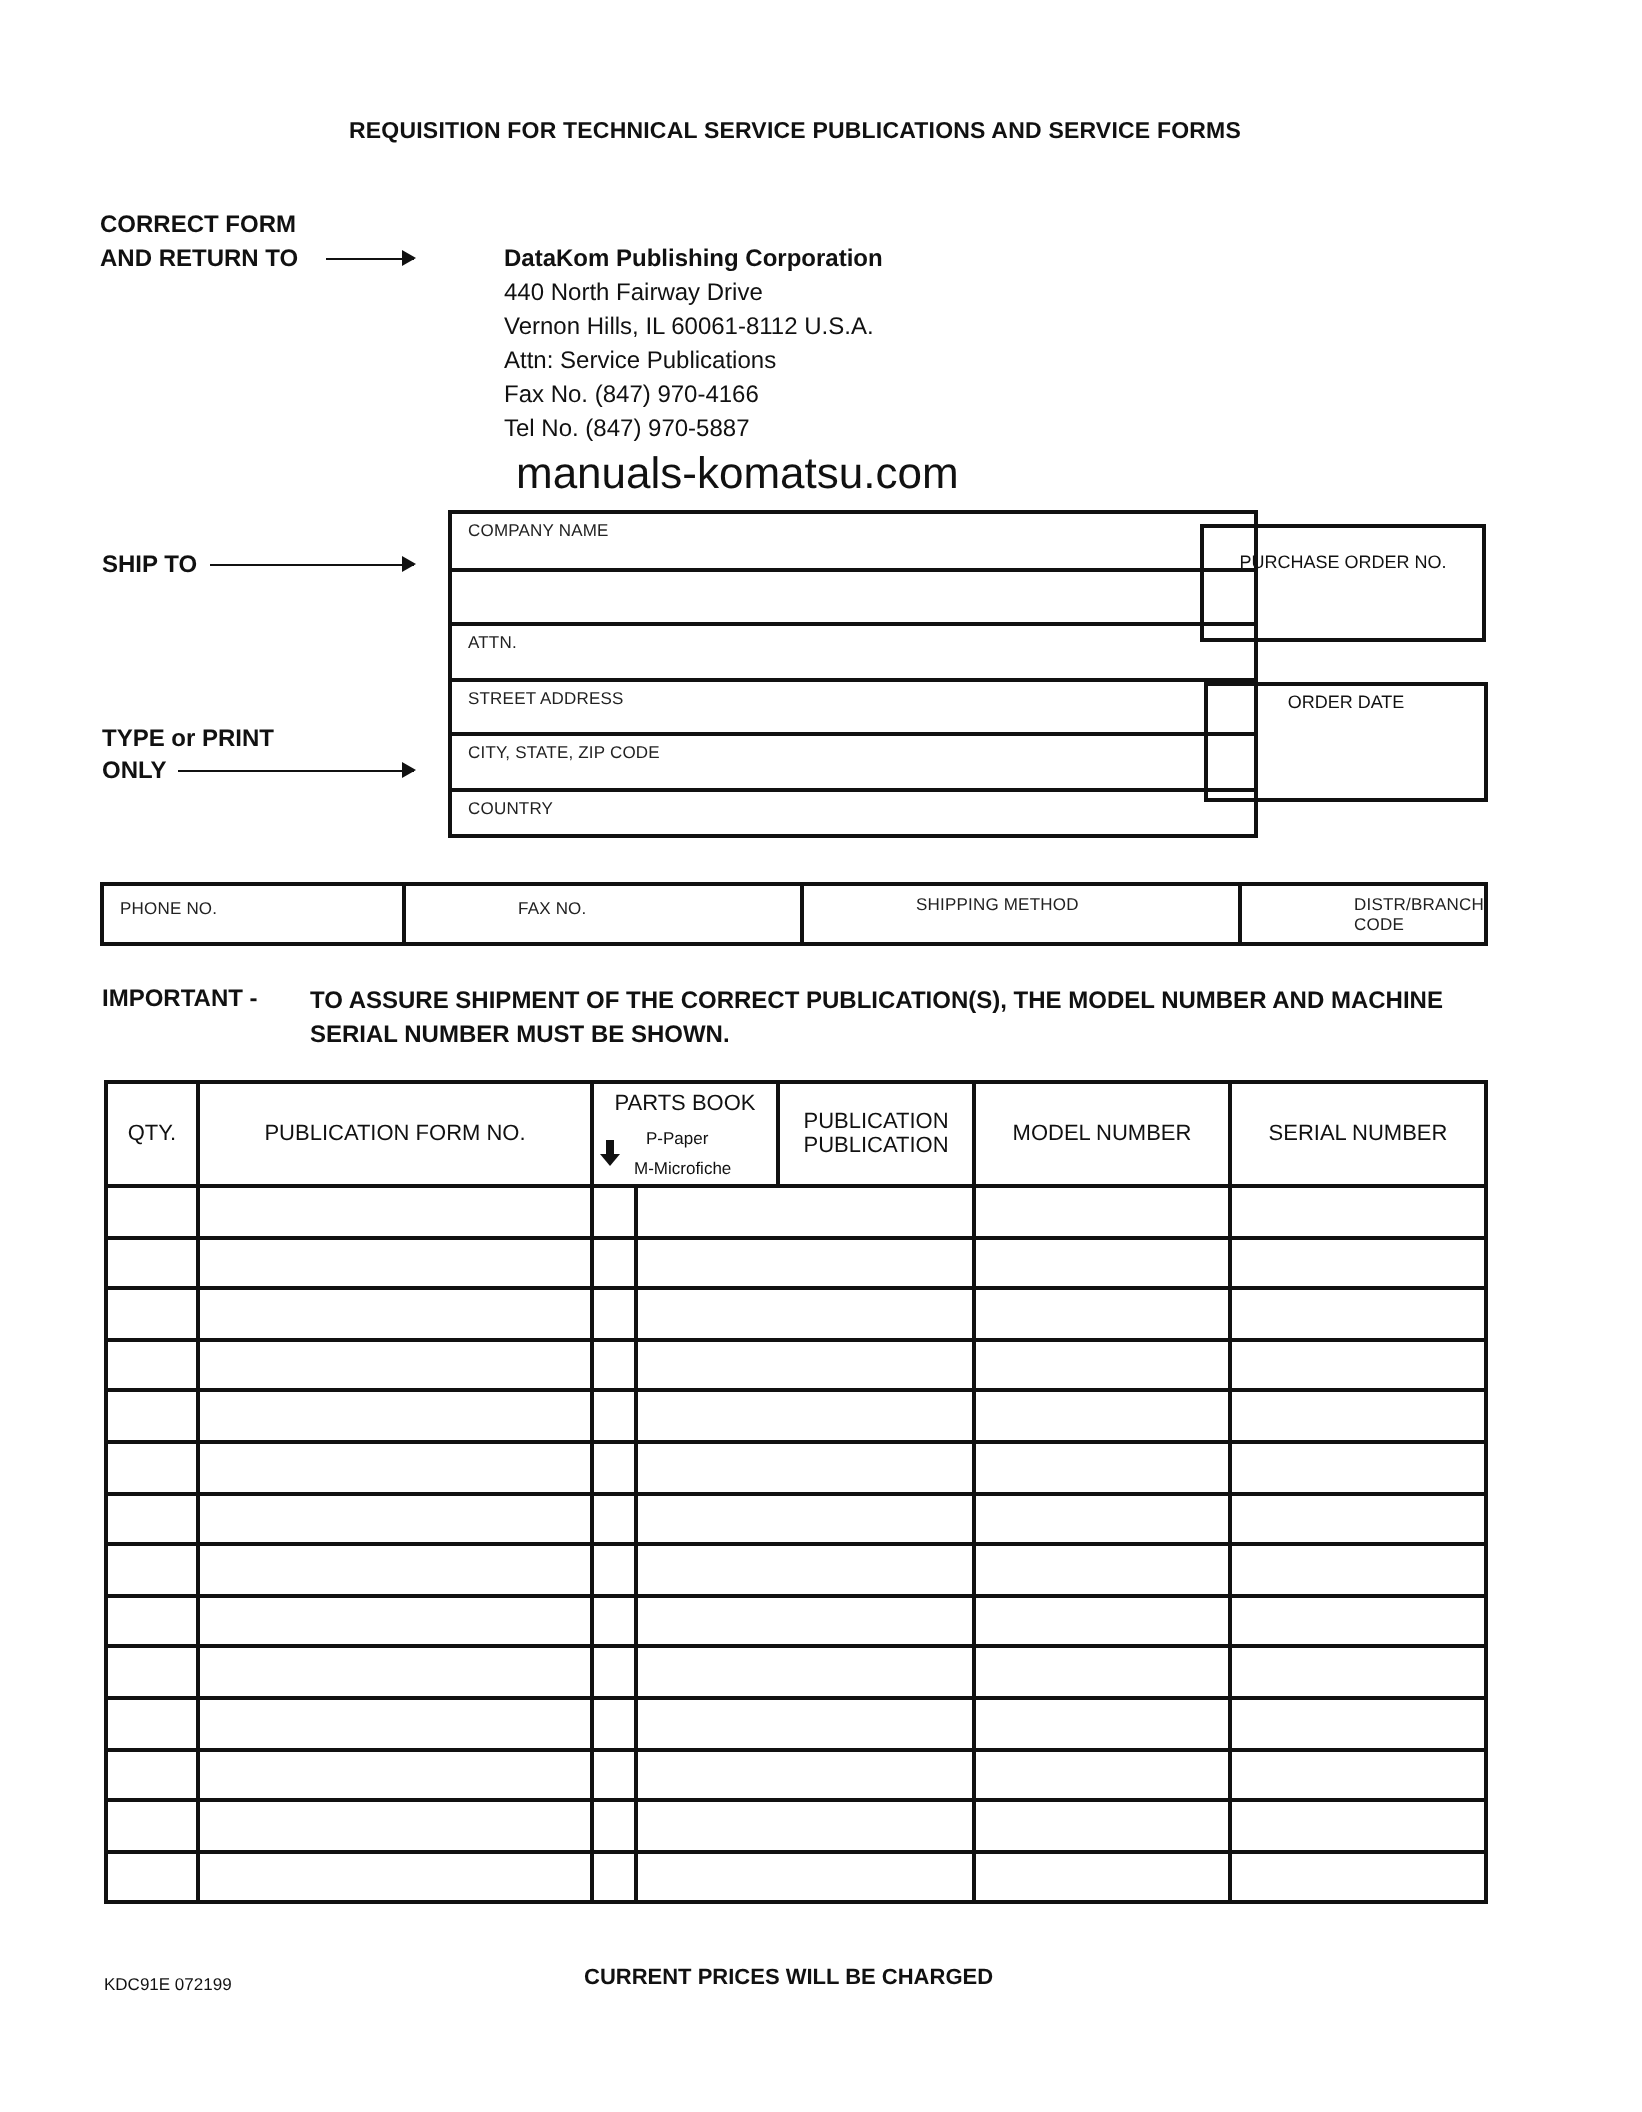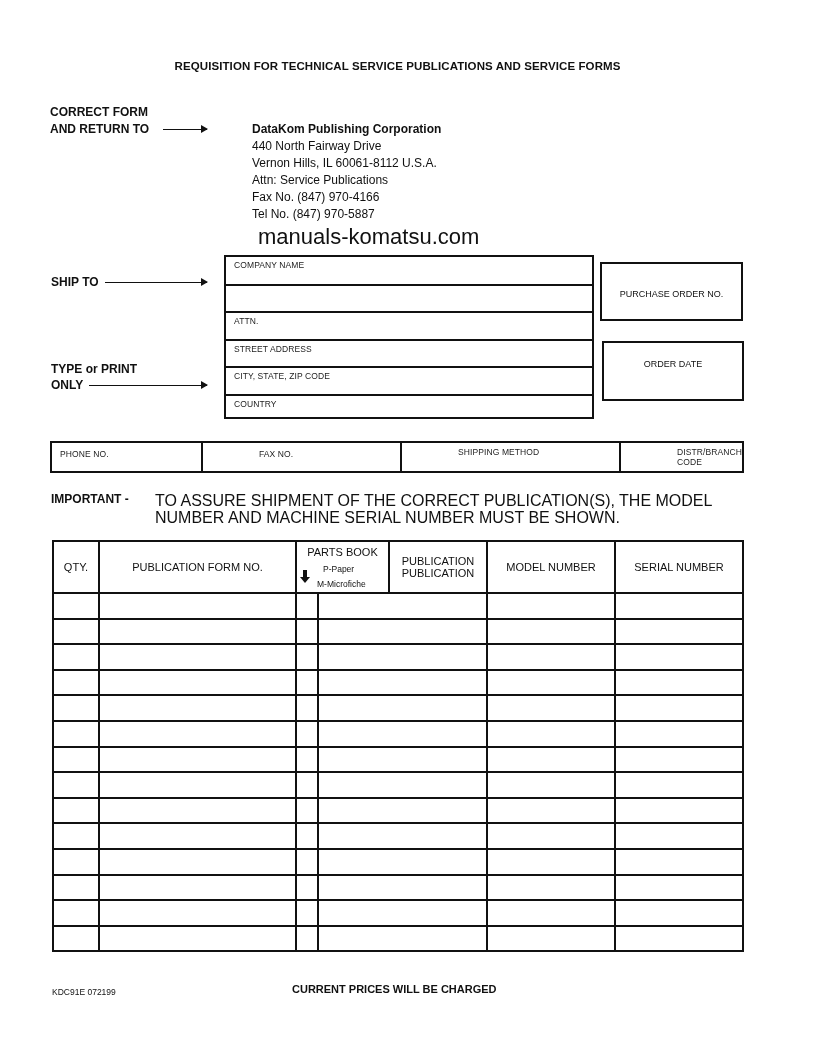--- a/index.html
+++ b/index.html
@@ -8,34 +8,34 @@
   .abs { position:absolute; }
   .title { left:0; width:795px; top:60px; text-align:center; font-weight:bold; font-size:11.5px; letter-spacing:0.1px; }
   .bold { font-weight:bold; font-size:12px; }
   .addr { font-size:12px; line-height:17px; }
   .addr .co { font-weight:bold; }
   .arrow { height:0; border-top:1.5px solid #111; }
   .arrow::after { content:""; position:absolute; right:-1px; top:-5px; width:0; height:0;
       border-left:7px solid #111; border-top:4px solid transparent; border-bottom:4px solid transparent; }
   .watermark { left:258px; top:224px; font-size:22px; color:#111; font-family:"Liberation Sans", sans-serif; }
 
-  .shipbox { left:224px; top:255px; width:370px; height:164px; border:2px solid #111; box-sizing:border-box; }
+  .shipbox { left:224px; top:255px; width:405px; height:164px; border:2px solid #111; box-sizing:border-box; }
   .shipbox .row { position:absolute; left:0; right:0; border-bottom:2px solid #111; box-sizing:border-box; }
   .shipbox .row:last-child { border-bottom:none; }
   .lbl { font-size:8.5px; letter-spacing:0.1px; color:#222; padding:3px 0 0 8px; text-transform:uppercase; }
 
-  .sidebox { border:2px solid #111; box-sizing:border-box; text-align:center; font-size:9px; padding-top:25px; }
+  .sidebox { border:2px solid #111; box-sizing:border-box; text-align:center; font-size:9px; padding-top:12px; }
 
   .contact { left:50px; top:441px; width:694px; height:32px; border:2px solid #111; box-sizing:border-box; display:flex;gap:48px; }
   .contact .cell { border-right:2px solid #111; box-sizing:border-box; }
   .contact .cell:last-child { border-right:none; }
   .contact .lbl { padding:6px 0 0 8px; }
 
   .important { left:51px; top:492px; font-size:12px; font-weight:bold; }
-  .important2 { left:155px; top:492px; font-size:16px; font-weight:normal; line-height:17px; width:600px; }
+  .important2 { left:155px; top:492px; font-size:12px; font-weight:bold; line-height:17px; width:600px; }
 
   table.pubs { position:absolute; left:52px; top:540px; border-collapse:collapse; width:690px; table-layout:fixed; }
   table.pubs th, table.pubs td { border:2px solid #111; padding:0; }
   table.pubs th { height:50px; font-weight:normal; font-size:11px; text-align:center; vertical-align:middle; }
   table.pubs td { height:23.6px; }
   .pb { position:relative; }
   .pb .pbt { font-size:11px; position:absolute; top:4px; left:0; right:0; text-align:center; }
   .pb .pbp { font-size:8.5px; position:absolute; top:22px; left:26px; }
   .pb .pbm { font-size:8.5px; position:absolute; top:37px; left:20px; }
   .pb .down { position:absolute; left:4px; top:28px; width:0; height:0; }
@@ -88,21 +88,21 @@
     <div class="lbl">CITY, STATE, ZIP CODE</div>
   </div>
   <div class="row" style="top:139px;height:23px;">
     <div class="lbl">COUNTRY</div>
   </div>
 </div>
 
 <div class="abs sidebox" style="left:600px;top:262px;width:143px;height:59px;">
   <span>PURCHASE ORDER NO.</span>
 </div>
-<div class="abs sidebox" style="left:602px;top:341px;width:142px;height:60px;padding-top:16px;">
+<div class="abs sidebox" style="left:602px;top:341px;width:142px;height:60px;padding-top:3px;">
   <span>ORDER DATE</span>
 </div>
 
 <div class="abs contact">
   <div class="cell" style="width:173px;">
     <div class="lbl">PHONE NO.</div>
   </div>
   <div class="cell" style="width:173px;">
     <div class="lbl">FAX NO.</div>
   </div>

